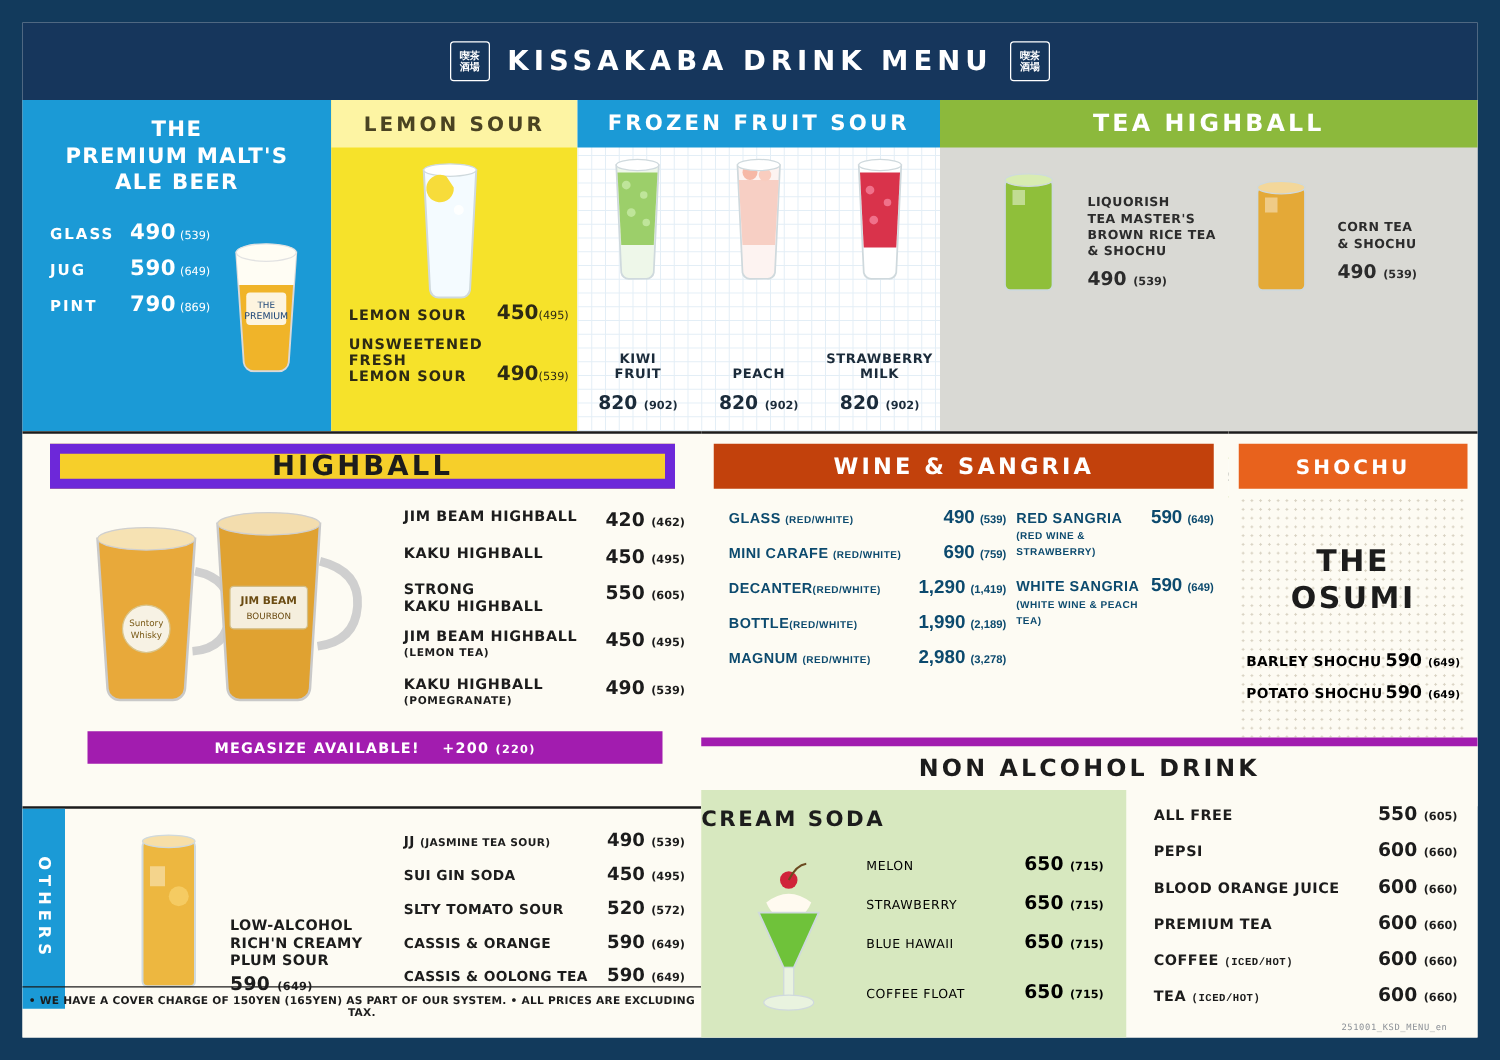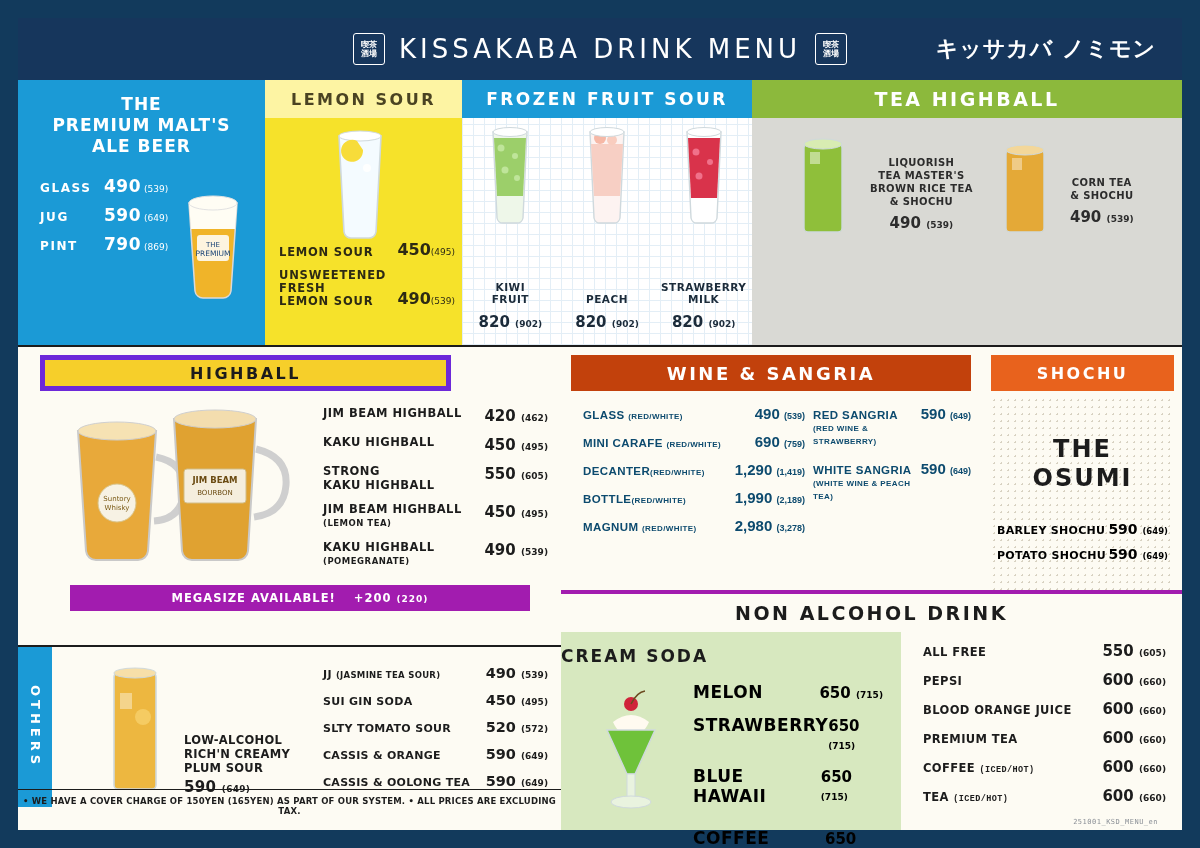--- a/index.html
+++ b/index.html
@@ -22,21 +22,21 @@
     display:flex;align-items:center;justify-content:center;
     color:#fff;
   }
   .hdr-inner{display:flex;align-items:center;gap:14px;}
   .kissa-badge{
     width:30px;height:30px;border:1.5px solid #fff;border-radius:3px;
     display:flex;flex-direction:column;align-items:center;justify-content:center;
     font-size:8px;line-height:9px;letter-spacing:0;font-weight:bold;
   }
   .hdr-title{
-    font-size:26px;font-weight:normal;letter-spacing:4px;
+    font-size:22px;font-weight:bold;letter-spacing:4px;
     font-family:"DejaVu Sans", sans-serif;
   }
   .hdr-jp{
     position:absolute;right:26px;top:50%;transform:translateY(-50%);
     font-size:22px;font-weight:bold;letter-spacing:1px;
     font-family:"DejaVu Sans", sans-serif;
   }
   
   .sec-title{
     font-family:"DejaVu Sans", sans-serif;
@@ -84,37 +84,37 @@
   .lrow .pr{font-size:16px;font-weight:bold;white-space:nowrap;}
   .lrow .tx{font-size:9px;}
 
   .frozen-body{position:relative;height:227px;}
   .fz-items{position:absolute;left:0;top:0;width:290px;height:227px;display:flex;}
   .fz{flex:1;position:relative;text-align:center;}
   .fz .fz-name{position:absolute;bottom:40px;left:0;right:0;font-family:"DejaVu Sans",sans-serif;font-size:10.5px;font-weight:bold;color:#1b2b3a;line-height:12px;letter-spacing:.5px;}
   .fz .fz-price{position:absolute;bottom:14px;left:0;right:0;font-family:"DejaVu Sans",sans-serif;font-size:15px;font-weight:bold;color:#1b2b3a;}
   .fz .fz-price small{font-size:9px;font-weight:bold;}
 
-  .tea-body{position:relative;height:292px;text-align:center;}
+  .tea-body{position:relative;height:292px;}
   .tea-item{position:absolute;font-family:"DejaVu Sans",sans-serif;color:#2c2c2c;}
   .tea-desc{font-size:10px;font-weight:bold;line-height:13px;letter-spacing:.4px;}
   .tea-price{font-size:15px;font-weight:bold;margin-top:6px;}
   .tea-price small{font-size:9px;}
   .refill{
     position:absolute;left:18px;bottom:12px;width:394px;height:30px;
     border:1.5px solid #8cb93c;background:#fff;display:flex;align-items:center;justify-content:center;
     font-family:"DejaVu Sans",sans-serif;font-size:11.5px;font-weight:bold;color:#36433f;letter-spacing:1px;
   }
   .refill small{font-size:9px;}
 
   
   #highball{left:0;top:327px;width:543px;height:300px;background:#fdfbf3;border-top:2px solid #1c1c1c;}
   #hb-title{
-    position:absolute;left:22px;top:8px;width:411px;height:36px;background:#f6cf2a;
-    border:5px solid #6d28d9;font-size:16px;color:#1c1c1c;
+    position:absolute;left:22px;top:8px;width:500px;height:36px;background:#f6cf2a;
+    border:8px solid #6d28d9;font-size:22px;color:#1c1c1c;
   }
   .hb-body{position:absolute;left:0;top:52px;width:543px;}
   .hb-mugs{position:absolute;left:28px;top:6px;}
   .hb-list{position:absolute;left:305px;top:8px;width:225px;}
   .hrow{display:flex;justify-content:space-between;align-items:flex-start;margin-bottom:11px;font-family:"DejaVu Sans",sans-serif;color:#1c1c1c;}
   .hrow .nm{font-size:11.5px;font-weight:bold;line-height:13.5px;letter-spacing:.5px;}
   .hrow .nm .sub{font-size:8.5px;display:block;}
   .hrow .pr{font-size:15px;font-weight:bold;white-space:nowrap;}
   .hrow .pr small{font-size:9px;}
   .megasize{
@@ -149,30 +149,30 @@
   .shochu-rows{margin-top:28px;padding:0 6px;}
   .srow{display:flex;align-items:baseline;margin-bottom:9px;font-family:"DejaVu Sans",sans-serif;}
   .srow .nm{font-size:11px;font-weight:bold;letter-spacing:.3px;}
   .srow .pr{font-size:14px;font-weight:bold;margin-left:auto;}
   .srow .pr small{font-size:8.5px;}
 
   
   #nonalc{left:543px;top:572px;width:621px;height:240px;background:#fdfbf3;}
   #nonalc-title{
     position:absolute;left:0;top:0;width:621px;height:42px;color:#1c1c1c;font-size:19px;
-    border-top:4px solid #a21caf;
+    border-top:7px solid #a21caf;
   }
   .cream{position:absolute;left:0;top:42px;width:340px;height:198px;background:#d7e8bf;}
   .cream h3{
     margin:0;padding-top:14px;font-family:"DejaVu Sans",sans-serif;
     font-size:17px;letter-spacing:2px;color:#1c1c1c;
   }
   .cream-rows{position:absolute;left:132px;top:50px;width:190px;}
   .crow{display:flex;align-items:baseline;margin-bottom:13px;font-family:"DejaVu Sans",sans-serif;}
-  .crow .nm{font-size:17px;font-weight:bold;letter-spacing:.5px;}
+  .crow .nm{font-size:10px;font-weight:normal;letter-spacing:.5px;}
   .crow .pr{font-size:15px;font-weight:bold;margin-left:auto;}
   .crow .pr small{font-size:9px;}
   .soda-img{position:absolute;left:22px;top:56px;}
   .na-right{position:absolute;left:340px;top:42px;width:281px;height:198px;padding:10px 16px 0 22px;box-sizing:border-box;}
   .narow{display:flex;align-items:baseline;margin-bottom:11px;font-family:"DejaVu Sans",sans-serif;color:#1c1c1c;}
   .narow .nm{font-size:11.5px;font-weight:bold;letter-spacing:.4px;}
   .narow .nm small{font-size:8.5px;font-family:Liberation Mono, monospace;}
   .narow .pr{font-size:15px;font-weight:bold;margin-left:auto;}
   .narow .pr small{font-size:9px;}
 
@@ -218,21 +218,20 @@
       <div class="kissa-badge">
           <span>喫茶</span>
           <span>酒場</span>
         </div>
       <div class="hdr-title">KISSAKABA DRINK MENU</div>
       <div class="kissa-badge">
           <span>喫茶</span>
           <span>酒場</span>
         </div>
     </div>
-    <div class="hdr-jp">キッサカバ ノミモン</div>
   </div>
 
   <div class="panel" id="draft">
     <div class="draft-body">
       <div class="draft-head">THE<br>PREMIUM MALT'S<br>ALE BEER</div>
       <div class="price-rows">
         <div class="prow">
             <span class="nm">GLASS</span>
             <span class="pr">490</span>
             <span class="tx">(539)</span>

